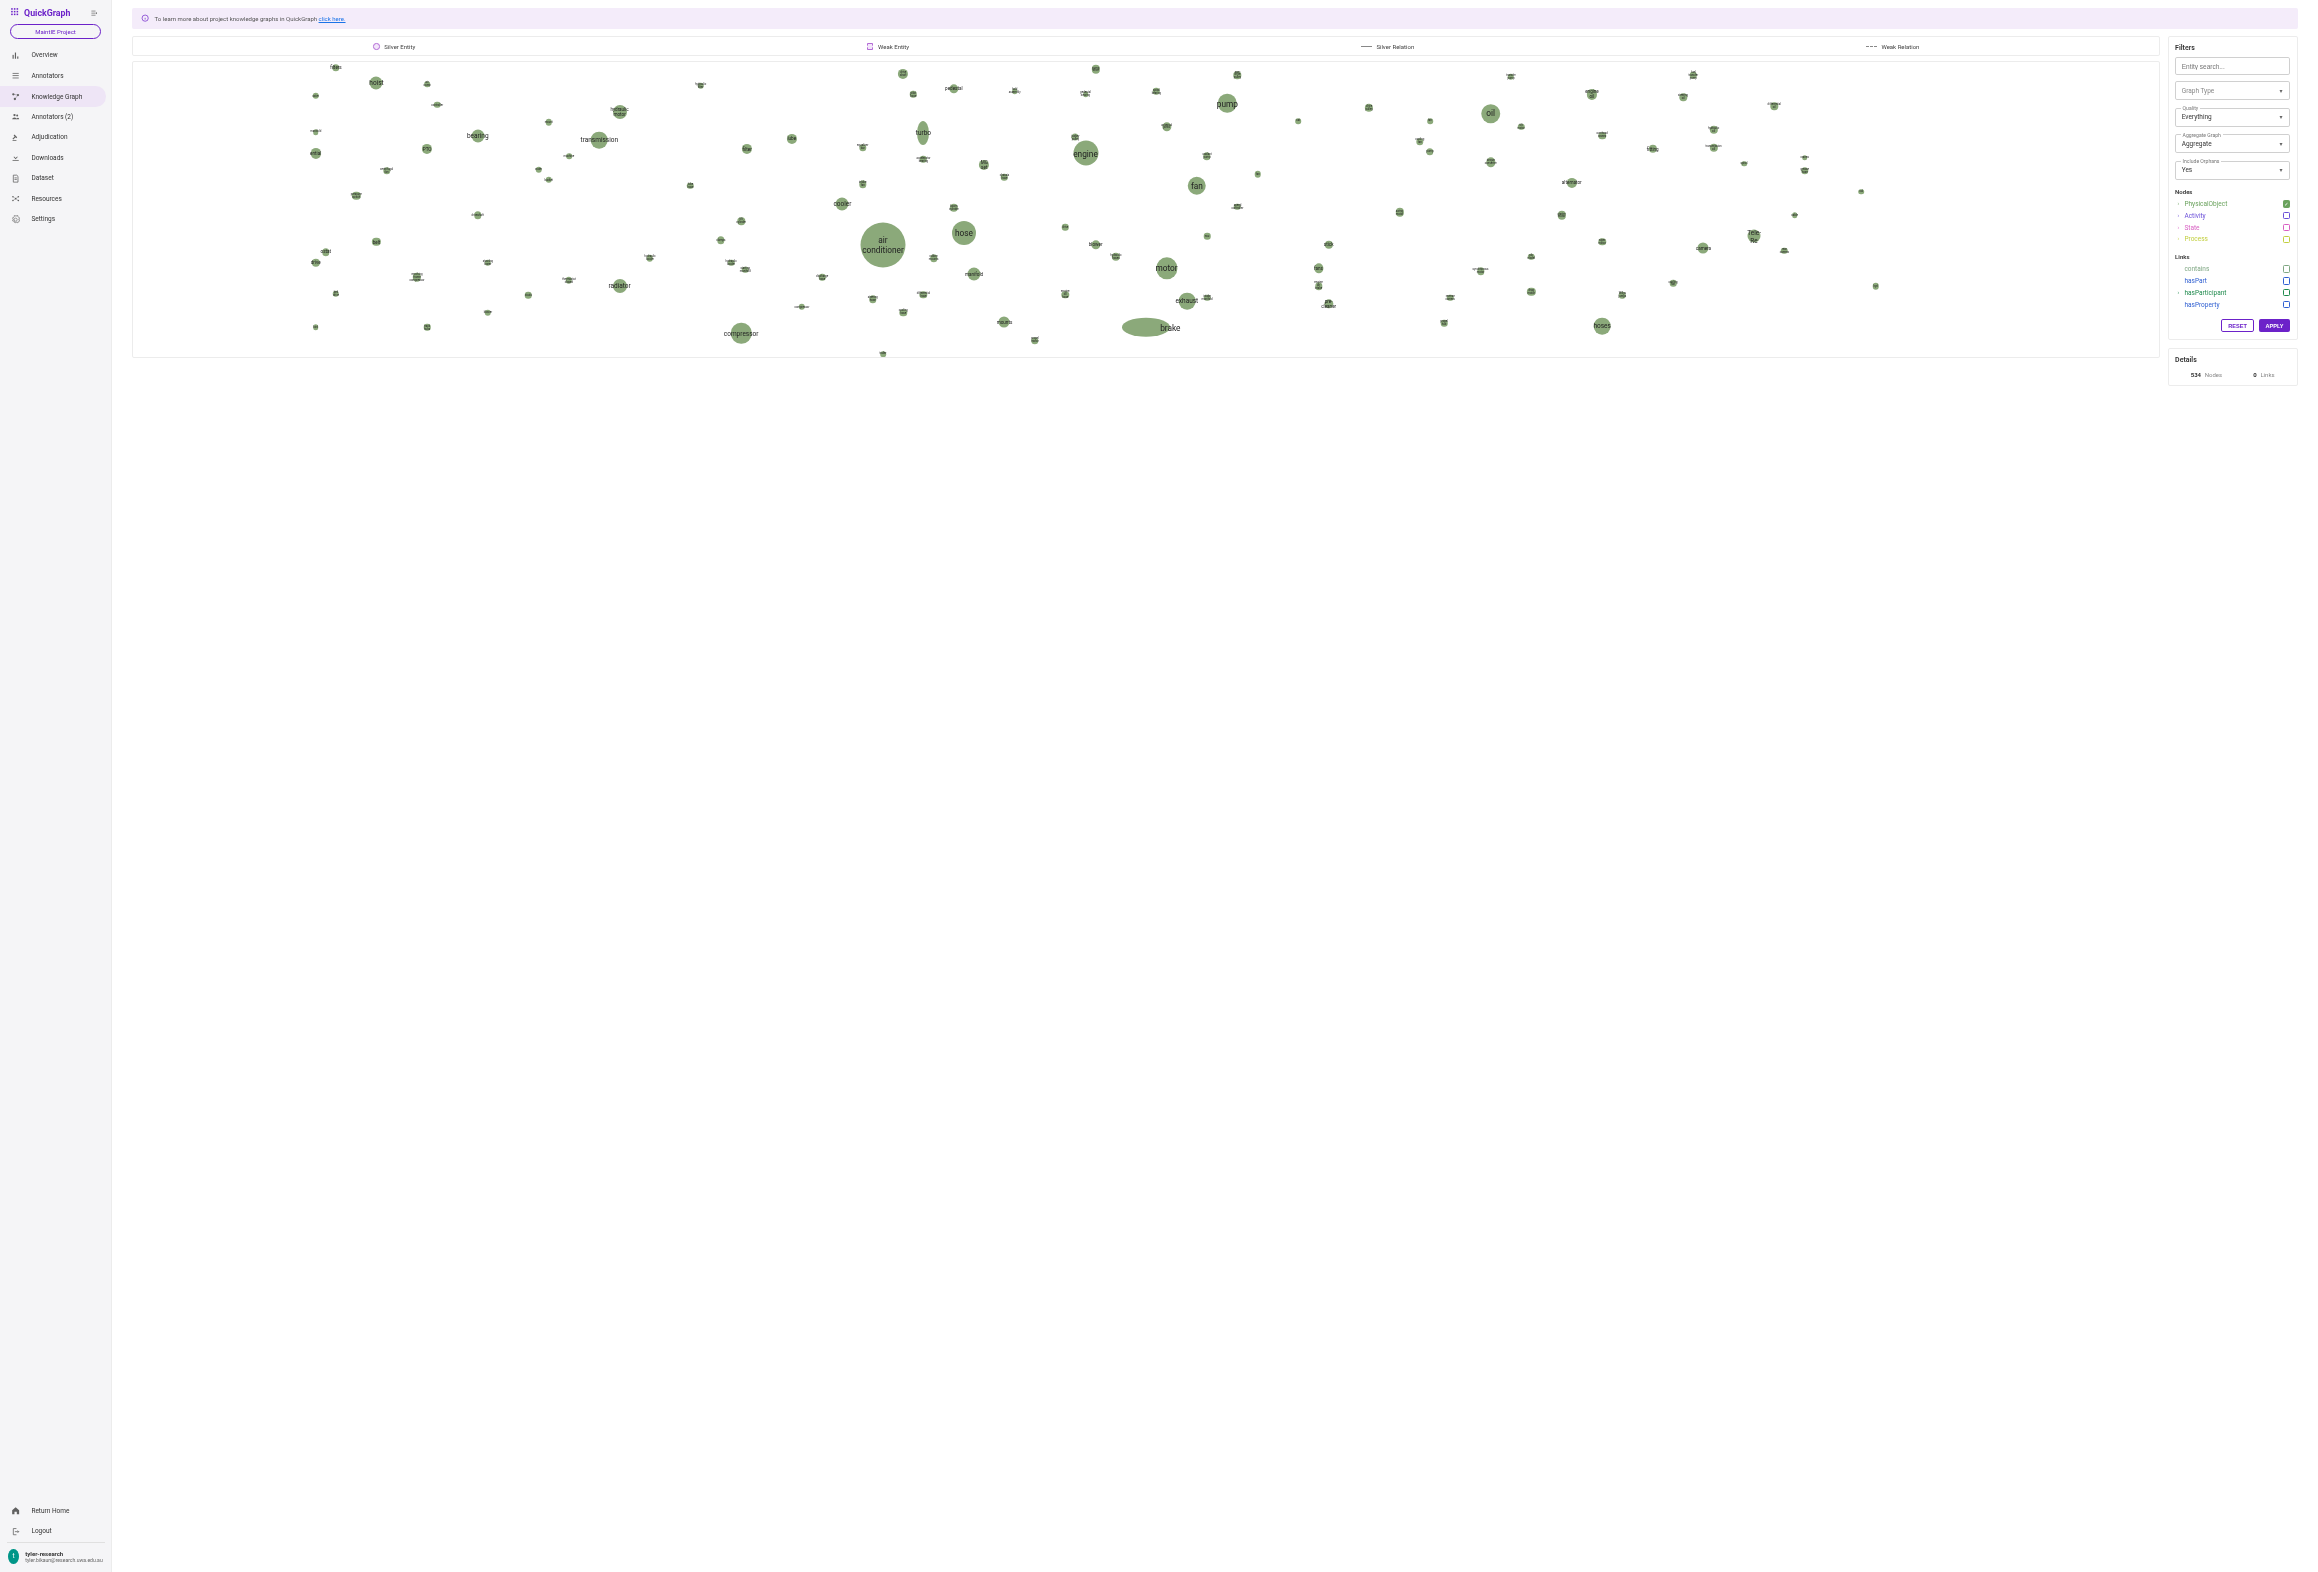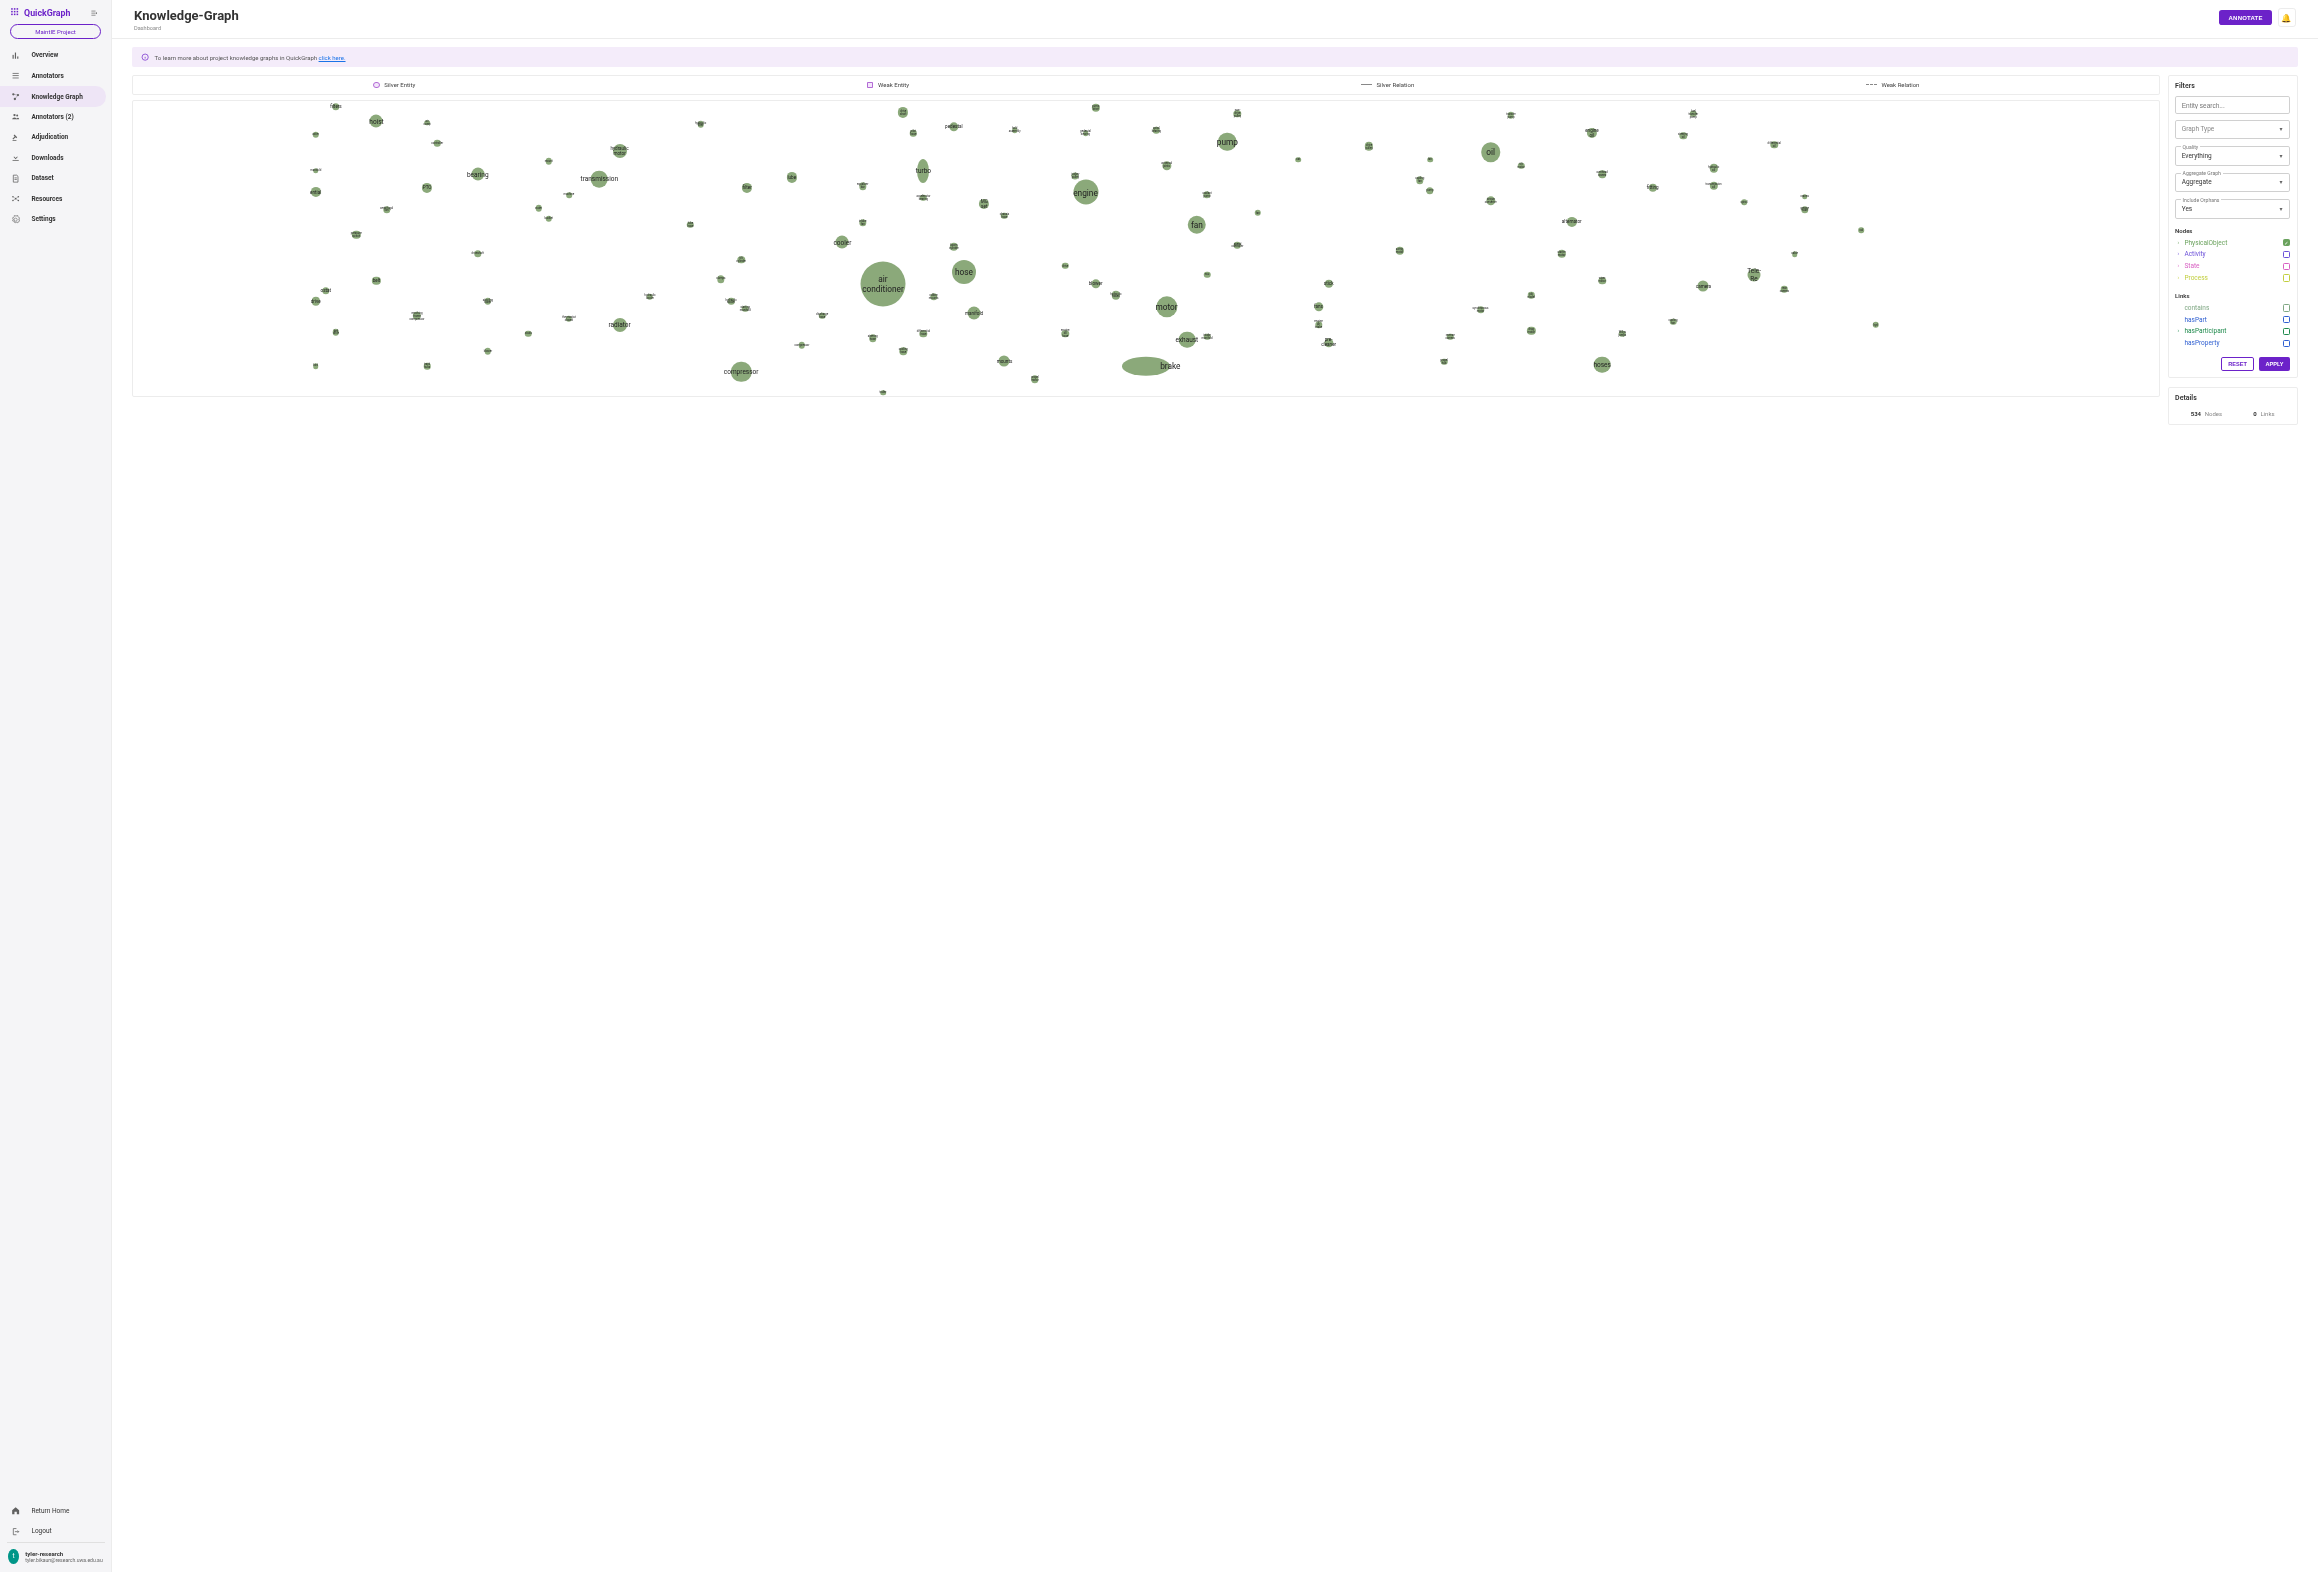--- a/index.html
+++ b/index.html
@@ -8,21 +8,21 @@
 
     
     .sidebar { width: 111px; background: #f5f5f7; display: flex; flex-direction: column; position: relative; }
     .sidebar-top { padding: 6.5px 10.2px 4.6px; display: flex; align-items: center; justify-content: space-between; }
     .brand { display: flex; align-items: center; gap: 4.6px; }
     .brand-icon { color: #6c22c9; }
     .brand-name { font-weight: 700; color: #6c22c9; font-size: 8.8px; }
     .collapse-btn { display: inline-flex; align-items: center; justify-content: center; width: 13px; height: 13px; color: #666; cursor: pointer; }
     .project-pill-wrap { padding: 0 10.2px 4.6px; }
     .project-pill { border: 0.5px solid #6c22c9; color: #6c22c9; border-radius: 8.3px; padding: 2.8px 0; text-align: center; font-size: 6px; cursor: pointer; }
-    .nav { padding-top: 1.9px; overflow-y: auto; font-weight: bold; }
+    .nav { padding-top: 1.9px; overflow-y: auto; }
     .nav-item { display: flex; align-items: center; gap: 10.2px; padding: 5.6px 10.2px; font-size: 6.5px; color: #333; cursor: pointer; }
     .nav-item .icon { width: 11px; display: inline-flex; justify-content: center; color: #616161; }
     .nav-item.active { background: #eee5f6; border-radius: 0 10.2px 10.2px 0; margin-right: 4.6px; align-items: flex-end; }
     .sidebar-bottom { margin-top: auto; }
     .sidebar-bottom .divider { height: 0.5px; background: #e0e0e0; margin: 0 6.5px; }
     .user-row { display: flex; align-items: center; gap: 6.5px; padding: 6.5px 8.3px 8.3px; }
     .avatar { width: 15px; height: 15px; border-radius: 50%; background: #009688; color: #fff; display: flex; align-items: center; justify-content: center; font-size: 6.5px; }
     .user-text .uname { font-weight: 700; font-size: 6px; }
     .user-text .uemail { font-size: 5.1px; color: #666; }
 
@@ -237,32 +237,20 @@
         <div class="avatar">t</div>
         <div class="user-text">
           <div class="uname">tyler-research</div>
           <div class="uemail">tyler.bikaun@research.uwa.edu.au</div>
         </div>
       </div>
     </div>
   </aside>
 
   <main class="main">
-    <div class="header">
-      <div class="title-block">
-        <h1>Knowledge-Graph</h1>
-        <div class="sub">Dashboard</div>
-      </div>
-      <div class="header-actions">
-        <button class="annotate-btn">ANNOTATE</button>
-        <div class="bell-btn">
-          <span>🔔</span>
-        </div>
-      </div>
-    </div>
 
     <div class="content">
       <div class="info-banner">
         <span class="info-icon"><svg viewBox="0 0 24 24" width="8.3" height="8.3" fill="none" stroke="currentColor" stroke-width="2">
               <circle cx="12" cy="12" r="9"></circle>
               <line x1="12" y1="8" x2="12" y2="8"></line>
               <line x1="12" y1="11" x2="12" y2="16"></line>
             </svg></span>
         <span><span>To learn more about project knowledge graphs in QuickGraph </span><a href="#">click here.</a></span>
       </div>

